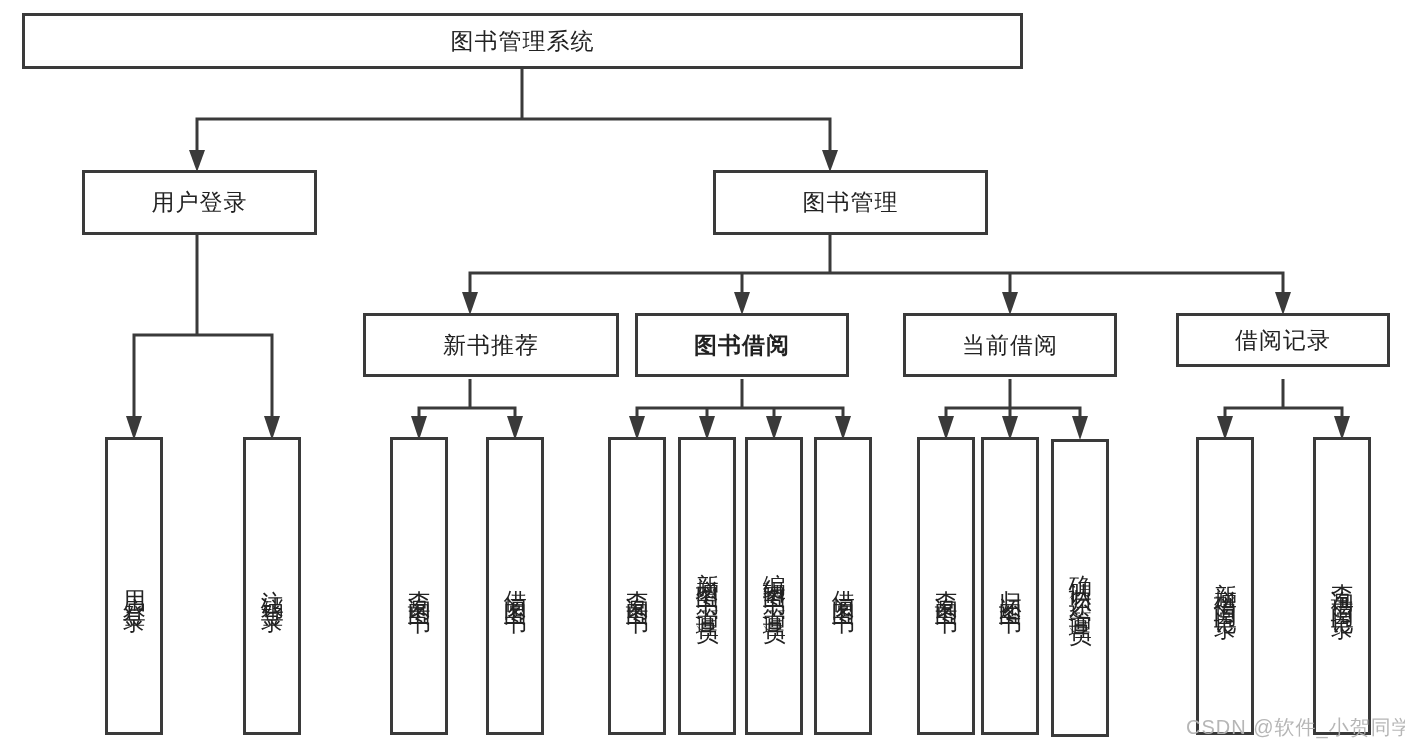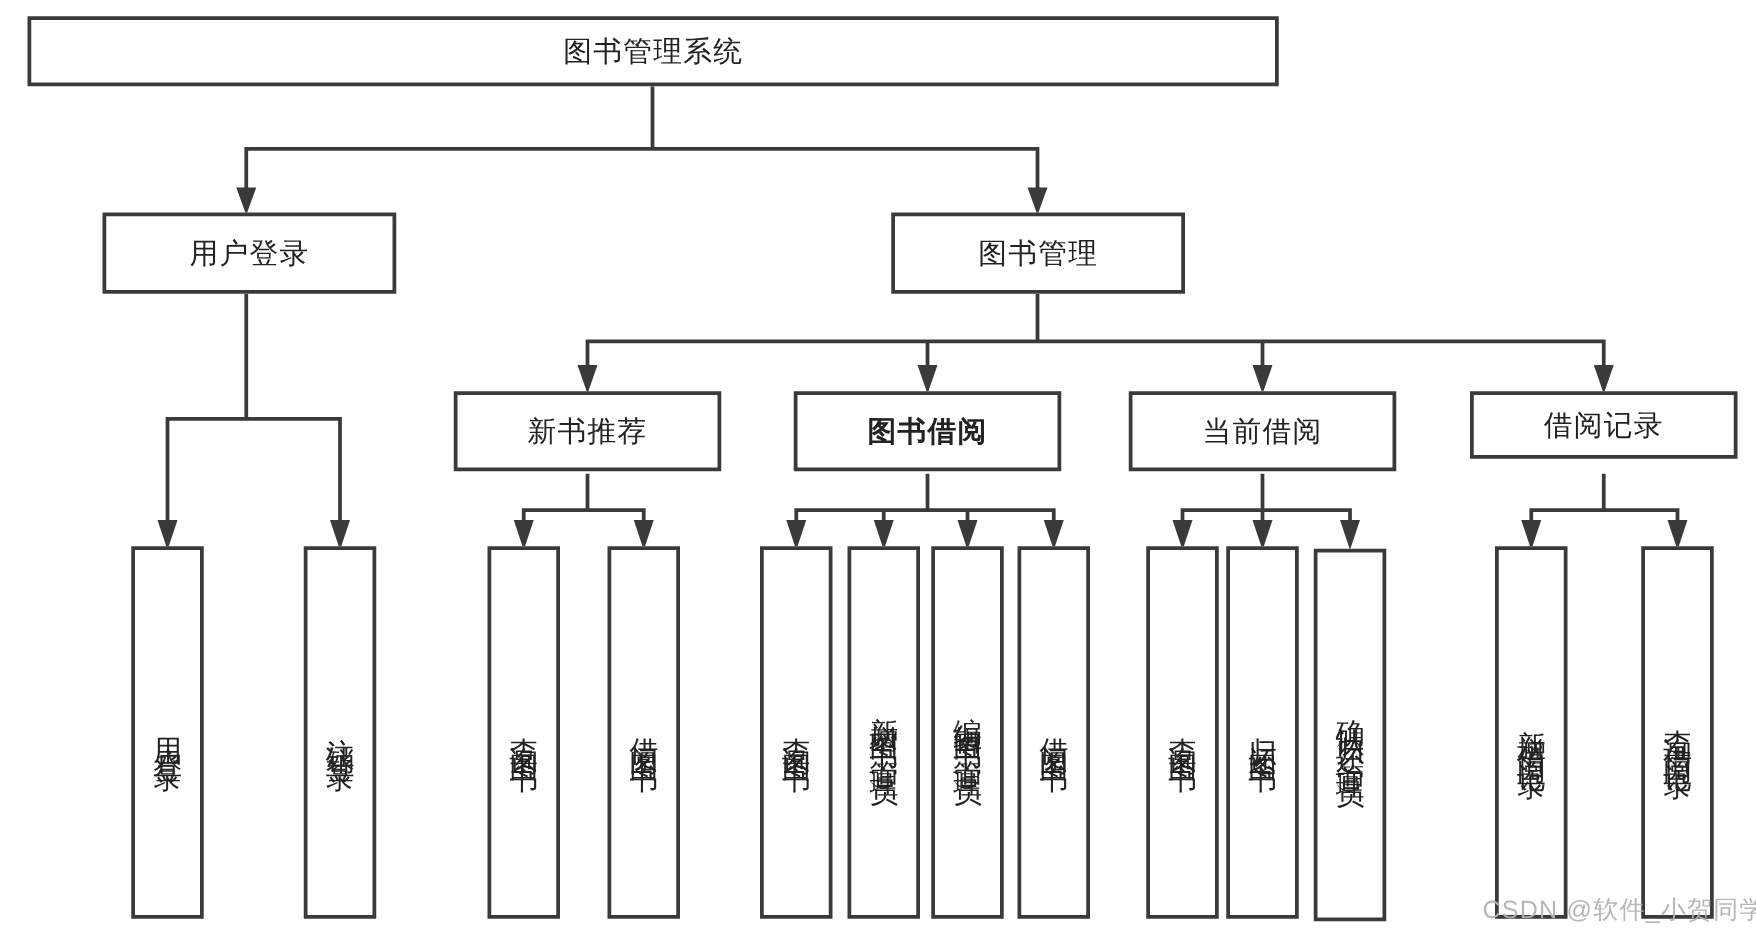--- a/index.html
+++ b/index.html
@@ -99,25 +99,25 @@
     </g>
   </svg>
 
   <div class="box hbox" style="left:22px;top:13px;width:1001px;height:56px;">
     <span>图书管理系统</span>
   </div>
 
   <div class="box hbox" style="left:82px;top:170px;width:235px;height:65px;">
     <span>用户登录</span>
   </div>
-  <div class="box hbox" style="left:713px;top:170px;width:235px;height:65px;">
+  <div class="box hbox" style="left:713px;top:170px;width:275px;height:65px;">
     <span>图书管理</span>
   </div>
 
-  <div class="box hbox" style="left:363px;top:313px;width:214px;height:64px;">
+  <div class="box hbox" style="left:363px;top:313px;width:256px;height:64px;">
     <span>新书推荐</span>
   </div>
   <div class="box hbox" style="left:635px;top:313px;width:214px;height:64px;font-weight:bold;">
     <span>图书借阅</span>
   </div>
   <div class="box hbox" style="left:903px;top:313px;width:214px;height:64px;">
     <span>当前借阅</span>
   </div>
   <div class="box hbox" style="left:1176px;top:313px;width:214px;height:54px;">
     <span>借阅记录</span>

